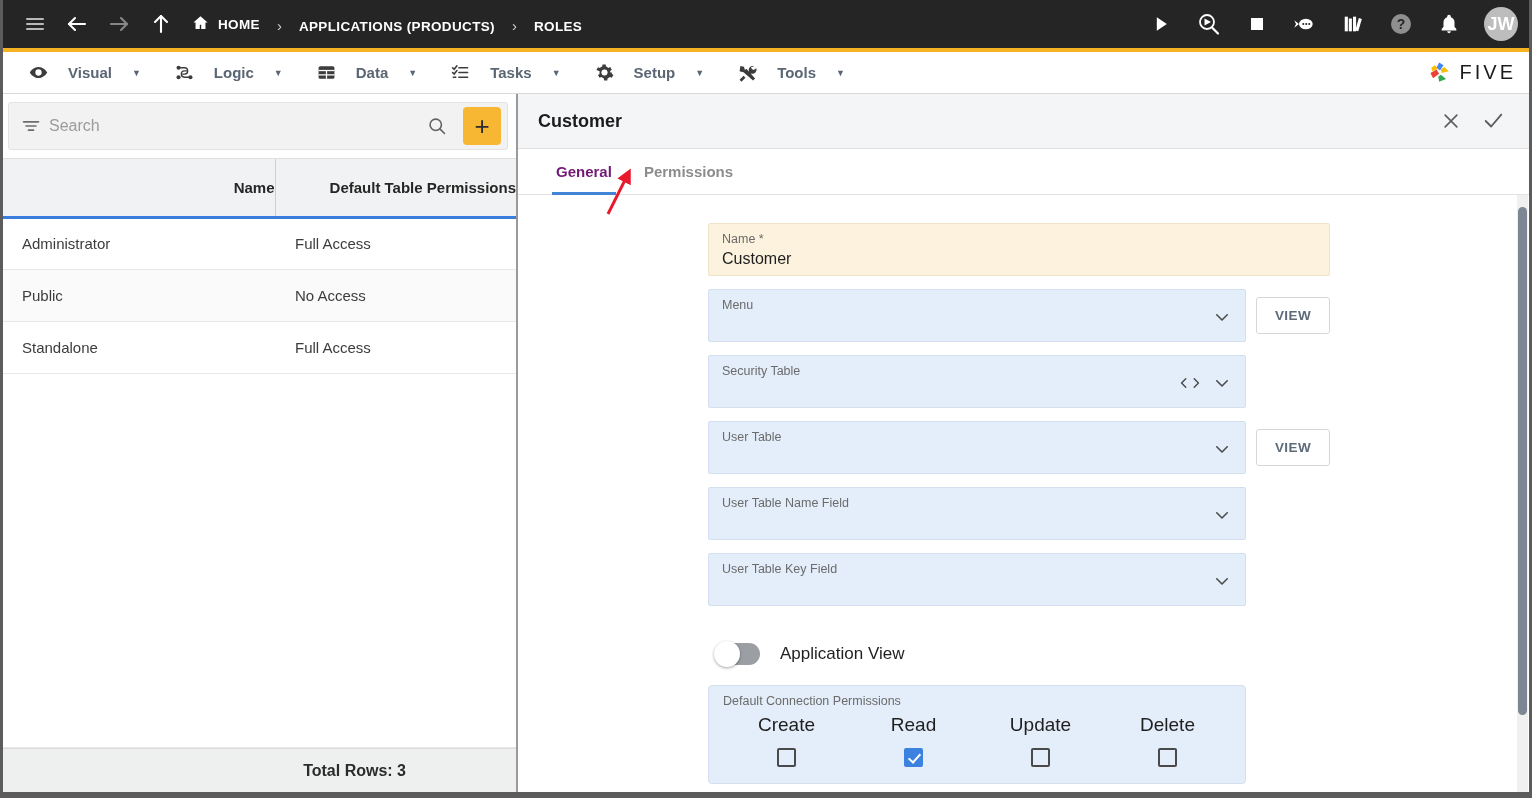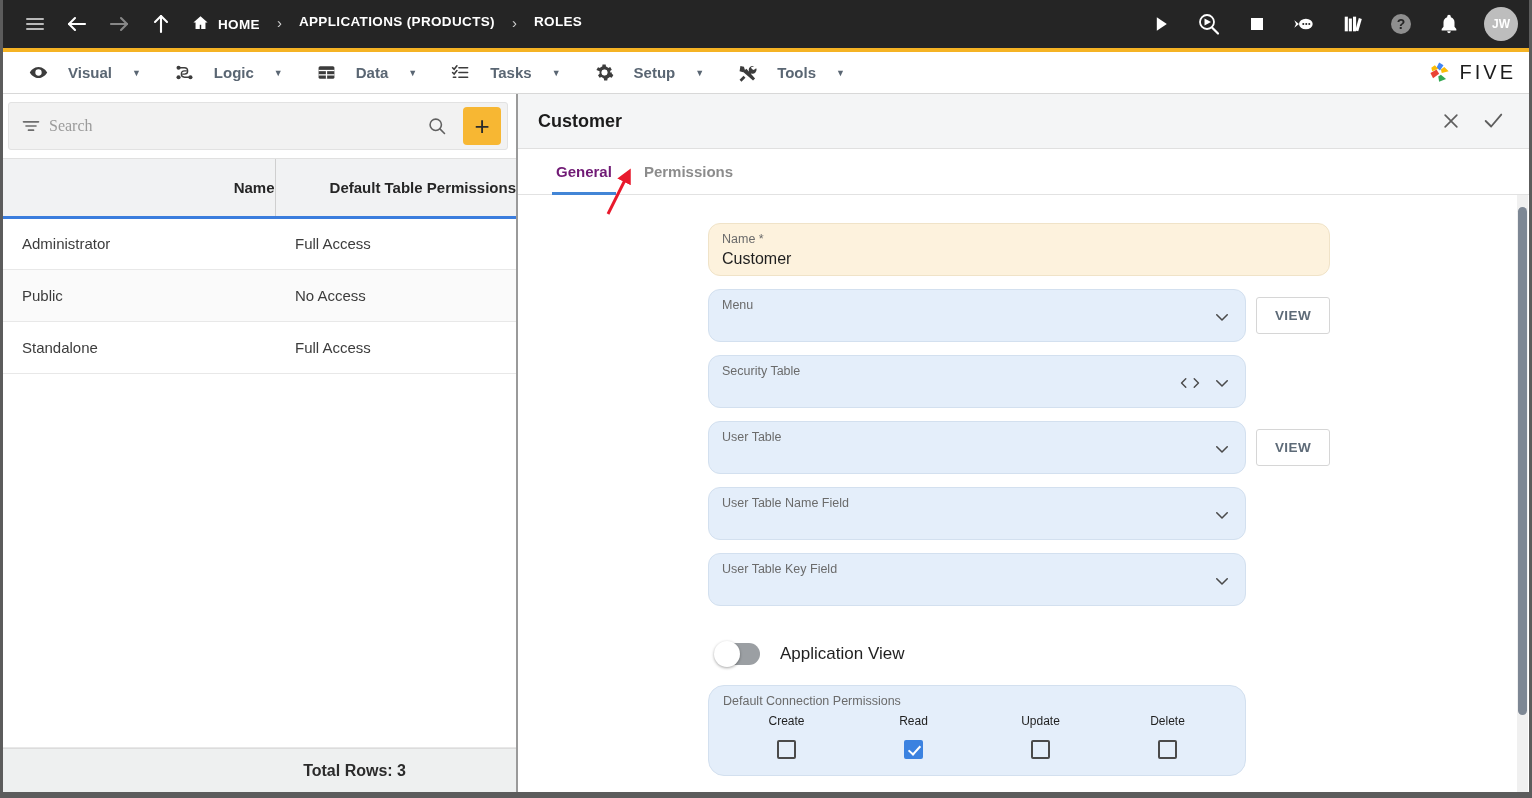--- a/index.html
+++ b/index.html
@@ -16,33 +16,33 @@
     height: 48px; background: #252525; display: flex; align-items: center;
     padding: 0 14px; flex: 0 0 48px; color: #ffffff;
   }
   .topbar .nav-icons { display: flex; align-items: center; gap: 0; }
   .ticon {
     width: 42px; height: 40px; display: flex; align-items: center; justify-content: center;
     cursor: pointer;
   }
   .ticon svg { display: block; }
   .ticon.dim { opacity: .45; }
-  .crumbs { display: flex; align-items: flex-start; margin-left: 6px; }
+  .crumbs { display: flex; align-items: flex-end; margin-left: 6px; }
   .crumb {
     font-size: 13.5px; font-weight: bold; letter-spacing: .35px;
     color: #ffffff; display: flex; align-items: center; gap: 9px;
     padding: 0 4px; cursor: pointer; white-space: nowrap;
   }
   .crumb-sep { color: #cfcfcf; font-size: 15px; padding: 0 13px; user-select: none; }
   .topbar .spacer { flex: 1 1 auto; }
   .topbar .right-icons { display: flex; align-items: center; gap: 6px; }
   .avatar {
     width: 34px; height: 34px; border-radius: 50%; background: #bdbdbd; color: #ffffff;
     display: flex; align-items: center; justify-content: center;
-    font-size: 12px; font-weight: bold; margin-left: 8px; cursor: pointer;
+    font-size: 18px; font-weight: bold; margin-left: 8px; cursor: pointer;
   }
 
   
   .accent-line { height: 4px; background: #f5b324; flex: 0 0 4px; }
 
   
   .menubar {
     height: 42px; background: #ffffff; display: flex; align-items: center;
     border-bottom: 1px solid #d8d8d8; flex: 0 0 42px; padding-left: 12px;
   }
@@ -67,21 +67,21 @@
     border-right: 2px solid #9a9a9a; background: #ffffff; min-height: 0;
   }
   .searchbar {
     margin: 8px; height: 48px; background: #f2f2f2; border: 1px solid #e2e2e2;
     border-radius: 3px; display: flex; align-items: center; padding: 0 6px 0 12px; gap: 8px;
     flex: 0 0 48px;
   }
   .filter-ico { color: #6d6d6d; display: flex; align-items: center; }
   .search-input {
     flex: 1 1 auto; border: none; outline: none; background: transparent;
-    font-size: 16px; font-family: Liberation Serif, serif; color: #0f766e;
+    font-size: 16px; font-family: Liberation Sans, sans-serif; color: #0f766e;
   }
   .search-input::placeholder { color: #9b9b9b; }
   .search-go { color: #616161; padding: 0 8px; display: flex; align-items: center; cursor: pointer; }
   .plus-btn {
     width: 38px; height: 38px; background: #f7b733; border-radius: 4px;
     display: flex; align-items: center; justify-content: center; cursor: pointer;
     color: #2b2b2b; font-size: 26px; line-height: 1; font-weight: 300;
   }
   .grid-wrap { flex: 1 1 auto; display: flex; flex-direction: column; min-height: 0; border-top: 1px solid #e0e0e0; }
   table.grid { width: 100%; border-collapse: collapse; table-layout: fixed; }
@@ -125,21 +125,21 @@
   }
   .tab.active { color: #701a75; }
   .tab.active::after {
     content: ""; position: absolute; left: 12px; right: 12px; bottom: -1px; height: 3px; background: #4285d6;
   }
 
   .form-scroll { flex: 1 1 auto; overflow: hidden; position: relative; padding-top: 28px; }
   .form-col { width: 622px; margin-left: 190px; }
 
   .field {
-    position: relative; border-radius: 12px; background: #e4eefa; border: 1px solid #d3e0ef;
+    position: relative; border-radius: 2px; background: #e4eefa; border: 1px solid #d3e0ef;
     margin-bottom: 13px; display: flex; align-items: flex-start;
   }
   .field.tall { height: 53px; }
   .field.name-field { background: #fdf2dd; border-color: #f0e3c8; height: 53px; }
   .field-main { flex: 1 1 auto; padding: 7px 12px 0 13px; min-width: 0; }
   .field-label { font-size: 12.5px; color: #6b6b6b; line-height: 16px; }
   .field-value { font-size: 16px; color: #1f1f1f; line-height: 22px; margin-top: 1px; }
   .field-icons { display: flex; align-items: center; gap: 12px; padding: 0 14px; height: 53px; color: #4a4a4a; }
   .field-icons .ic { cursor: pointer; display: flex; align-items: center; }
   .field-row { display: flex; align-items: flex-start; gap: 10px; }
@@ -153,27 +153,27 @@
   .toggle {
     width: 44px; height: 22px; border-radius: 11px; background: #9b9fa3; position: relative; cursor: pointer;
   }
   .toggle .knob {
     position: absolute; top: -2px; left: -2px; width: 26px; height: 26px; border-radius: 50%;
     background: #ffffff; box-shadow: 0 1px 3px rgba(0,0,0,.35);
   }
   .toggle-label { font-size: 17px; color: #1f1f1f; }
 
   .perm-box {
-    background: #e4eefa; border: 1px solid #d3e0ef; border-radius: 16px;
+    background: #e4eefa; border: 1px solid #d3e0ef; border-radius: 4px;
     padding: 8px 14px 16px 14px;
   }
   .perm-title { font-size: 12.5px; color: #6b6b6b; margin-bottom: 6px; }
   .perm-grid { display: flex; }
   .perm-cell { flex: 1 1 0; display: flex; flex-direction: column; align-items: center; gap: 12px; }
-  .perm-cell-label { font-size: 12px; color: #1f1f1f; }
+  .perm-cell-label { font-size: 19px; color: #1f1f1f; }
   .cbox {
     width: 19px; height: 19px; border: 2px solid #4a4a4a; border-radius: 2px; background: transparent;
     cursor: pointer;
   }
   .cbox.checked {
     background: #3b82e0; border-color: #3b82e0; position: relative;
   }
   .cbox.checked::after {
     content: ""; position: absolute; left: 5px; top: 1px; width: 5px; height: 10px;
     border: solid #ffffff; border-width: 0 2.3px 2.3px 0; transform: rotate(42deg);

